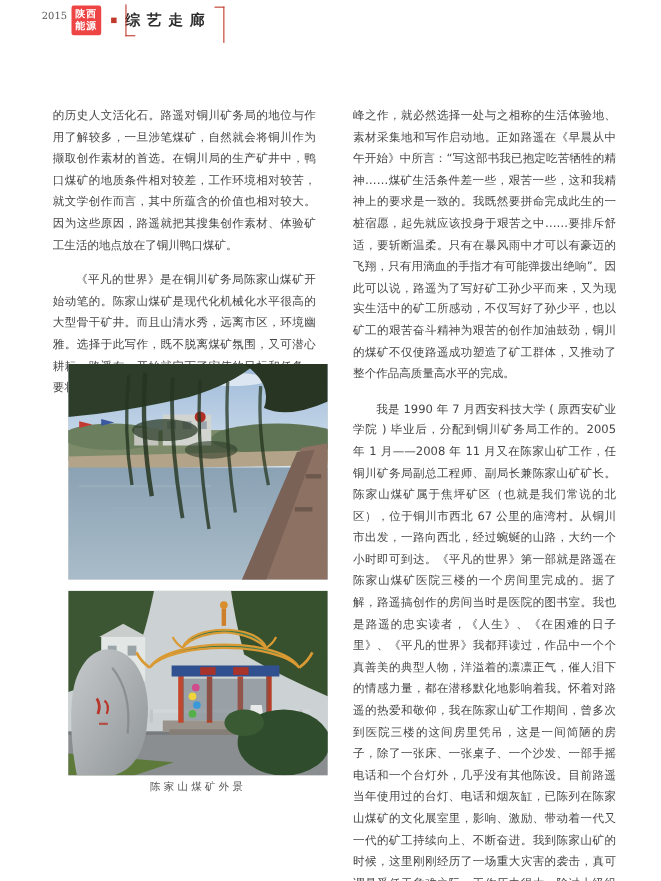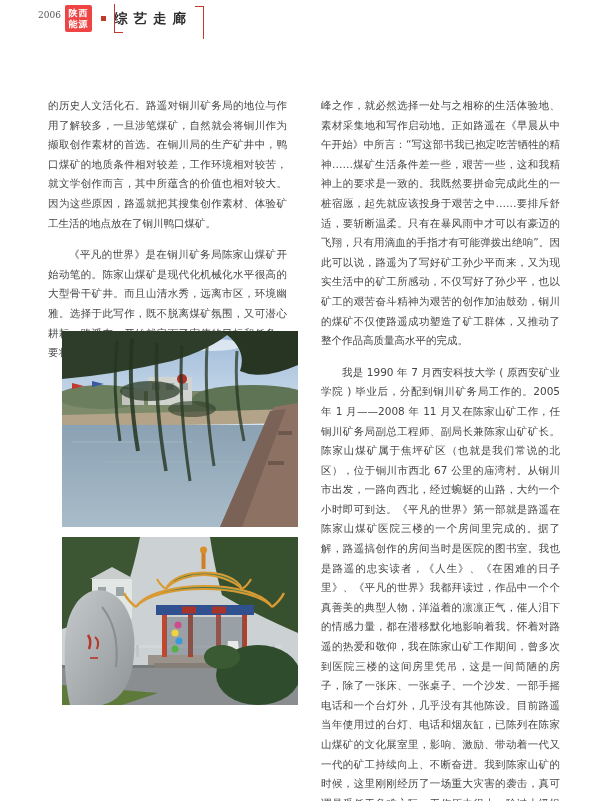--- a/index.html
+++ b/index.html
@@ -47,21 +47,21 @@
   .footer .bar{width:1px;height:10px;background:#999;margin:0 6px;align-self:center;}
   .footer .jcn{font-size:7.5px;color:#888;margin-right:6px;}
   .footer .jen{font-size:7.5px;color:#999;letter-spacing:0.5px;}
 </style>
 </head>
 <body>
 
 <div class="page">
 
   <div class="header">
-    <span class="hdr-year">2006</span>
+    <span class="hdr-year">2015</span>
     <span class="logo">
       <span>陕西</span>
       <span>能源</span>
     </span>
     <span class="hdr-dot"></span>
     <span class="section-label">
       <span class="br-l"></span>
       <span class="br-r"></span>
       <span>综艺走廊</span>
     </span>
@@ -196,20 +196,21 @@
 
       <path d="M30,54 C58,48 76,80 72,118 C70,148 58,164 40,168 L8,168 C2,140 0,98 8,78 C14,64 20,58 30,54 Z" fill="url(#stone2)"></path>
       <path d="M40,70 Q58,92 54,130" stroke="#7d8284" stroke-width="2" fill="none" opacity="0.7"></path>
 
       <path d="M26,98 q4,6 1,14" stroke="#b8352a" stroke-width="2.5" fill="none"></path>
       <path d="M33,100 q5,4 2,12" stroke="#b8352a" stroke-width="2" fill="none"></path>
       <rect x="28" y="120" width="8" height="2" fill="#b8352a" opacity="0.8"></rect>
     </svg>
   </div>
 
+  <div class="caption">陈家山煤矿外景</div>
 
   <div class="footer">
     <span class="pg">62</span>
     <span class="bar"></span>
     <span class="jcn">我都拜读过</span>
     <span class="jen">Shaanxi nengyuan</span>
   </div>
 
 </div>
 

